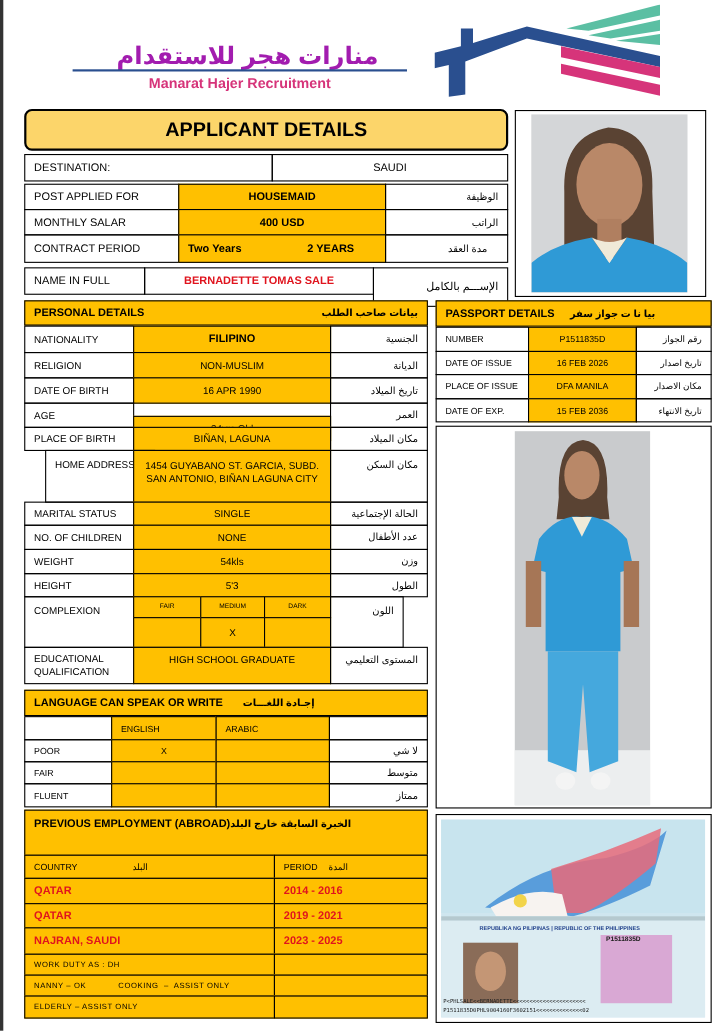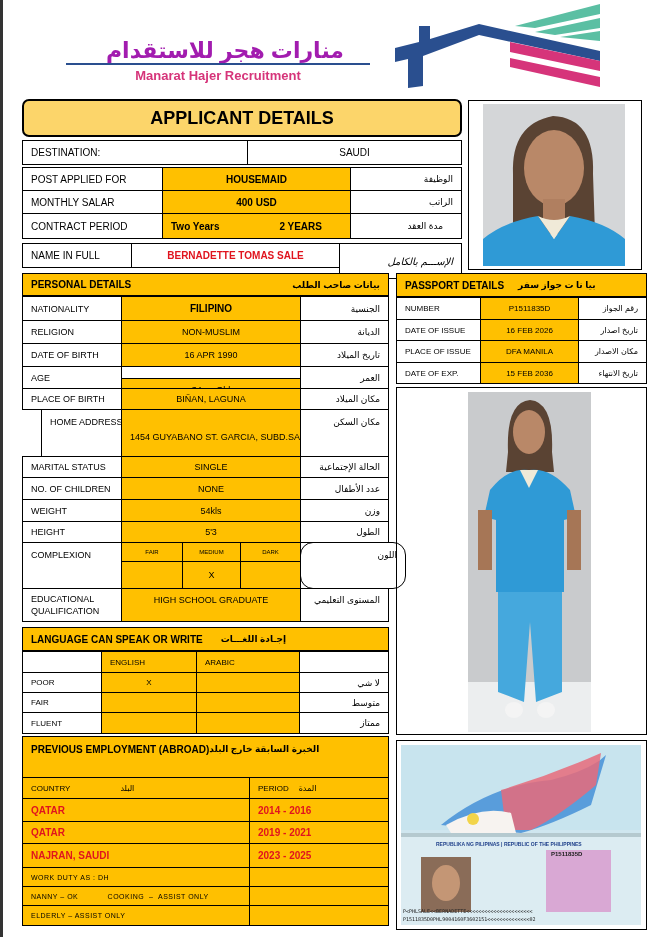--- a/index.html
+++ b/index.html
@@ -70,21 +70,21 @@
 
 <div class="cell" style="left:22px;top:213px;width:141px;height:26px;font-size:10px;">CONTRACT PERIOD</div>
 <div class="cell yellow bold" style="left:162px;top:213px;width:189px;height:26px;font-size:10px;justify-content:space-between;padding:0 28px 0 8px;">
   <span>Two Years</span>
   <span>2 YEARS</span>
 </div>
 <div class="cell ar" style="left:350px;top:213px;width:112px;height:26px;padding-right:18px;">مدة العقد</div>
 
 <div class="cell" style="left:22px;top:243px;width:110px;height:25px;font-size:10px;">NAME IN FULL</div>
 <div class="cell center bold red" style="left:131px;top:243px;width:209px;height:25px;font-size:10px;">BERNADETTE  TOMAS SALE</div>
-<div class="cell ar" style="left:339px;top:243px;width:123px;height:36px;font-size:10px;font-style:italic;">الإســـم بالكامل</div>
+<div class="cell ar" style="left:339px;top:243px;width:123px;height:36px;font-size:10px;">الإســـم بالكامل</div>
 
 <div class="photo-frame" style="left:468px;top:100px;width:174px;height:170px;"></div>
 <div class="photo" style="left:483px;top:104px;width:142px;height:162px;background:#d4d6d8;">
   <svg width="142" height="162" viewBox="0 0 142 162">
     <path d="M30,70 Q28,20 70,12 Q112,14 110,70 L112,130 L30,130 Z" fill="#5a4333"></path>
     <ellipse cx="71" cy="64" rx="30" ry="38" fill="#b98868"></ellipse>
     <rect x="60" y="95" width="22" height="22" fill="#b07f60"></rect>
     <path d="M0,135 Q20,118 55,112 L71,135 L87,112 Q122,118 142,135 L142,162 L0,162 Z" fill="#2f9ad6"></path>
     <path d="M55,112 L71,135 L87,112 Q71,120 55,112 Z" fill="#f0ead8"></path>
   </svg>
@@ -111,21 +111,21 @@
 
   <div class="cell" style="left:22px;top:366px;width:100px;height:23px;">AGE</div>
   <div class="cell center yellow" style="left:121px;top:378px;width:180px;height:23px;">34yrs Old</div>
   <div class="cell ar" style="left:300px;top:366px;width:89px;height:23px;">العمر</div>
 
   <div class="cell" style="left:22px;top:388px;width:100px;height:22px;">PLACE OF BIRTH</div>
   <div class="cell center yellow" style="left:121px;top:388px;width:180px;height:22px;">BIÑAN, LAGUNA</div>
   <div class="cell ar" style="left:300px;top:388px;width:89px;height:22px;">مكان الميلاد</div>
 
   <div class="cell" style="left:22px;top:409px;width:100px;height:48px;align-items:flex-start;padding-top:7px;margin-left:19px;">HOME ADDRESS</div>
-  <div class="cell yellow" style="left:121px;top:409px;width:180px;height:48px;justify-content:flex-start;padding-top:7px;line-height:12px;">
+  <div class="cell yellow" style="left:121px;top:409px;width:180px;height:48px;flex-direction:column;justify-content:flex-start;padding-top:7px;line-height:12px;">
     <span>1454 GUYABANO ST. GARCIA, SUBD.</span>
     <span>SAN ANTONIO, BIÑAN LAGUNA CITY</span>
   </div>
   <div class="cell ar" style="left:300px;top:409px;width:89px;height:48px;align-items:flex-start;padding-top:7px;">مكان السكن</div>
 
   <div class="cell" style="left:22px;top:456px;width:100px;height:22px;">MARITAL STATUS</div>
   <div class="cell center yellow" style="left:121px;top:456px;width:180px;height:22px;">SINGLE</div>
   <div class="cell ar" style="left:300px;top:456px;width:89px;height:22px;">الحالة الإجتماعية</div>
 
   <div class="cell" style="left:22px;top:477px;width:100px;height:23px;">NO. OF CHILDREN</div>
@@ -140,21 +140,21 @@
   <div class="cell center yellow" style="left:121px;top:521px;width:180px;height:22px;">5'3</div>
   <div class="cell ar" style="left:300px;top:521px;width:89px;height:22px;">الطول</div>
 
   <div class="cell" style="left:22px;top:542px;width:100px;height:47px;align-items:flex-start;padding-top:7px;">COMPLEXION</div>
   <div class="cell center yellow small" style="left:121px;top:542px;width:62px;height:20px;font-size:6px;">FAIR</div>
   <div class="cell center yellow small" style="left:182px;top:542px;width:59px;height:20px;font-size:6px;">MEDIUM</div>
   <div class="cell center yellow small" style="left:240px;top:542px;width:61px;height:20px;font-size:6px;">DARK</div>
   <div class="cell center yellow" style="left:121px;top:561px;width:62px;height:28px;"></div>
   <div class="cell center yellow" style="left:182px;top:561px;width:59px;height:28px;">X</div>
   <div class="cell center yellow" style="left:240px;top:561px;width:61px;height:28px;"></div>
-  <div class="cell ar" style="left:300px;top:542px;width:106px;height:47px;align-items:flex-start;padding-top:7px;border-radius:13px;">اللون</div>
+  <div class="cell ar" style="left:300px;top:542px;width:67px;height:47px;align-items:flex-start;padding-top:7px;">اللون</div>
 
   <div class="cell" style="left:22px;top:588px;width:100px;height:34px;flex-direction:column;align-items:flex-start;justify-content:center;line-height:12px;">
     <span>EDUCATIONAL</span>
     <span>QUALIFICATION</span>
   </div>
   <div class="cell center yellow" style="left:121px;top:588px;width:180px;height:34px;align-items:flex-start;padding-top:6px;">HIGH SCHOOL GRADUATE</div>
   <div class="cell ar" style="left:300px;top:588px;width:89px;height:34px;align-items:flex-start;padding-top:6px;">المستوى التعليمي</div>
 </div>
 
 <div class="sec-head" style="left:22px;top:627px;width:367px;height:24px;">

